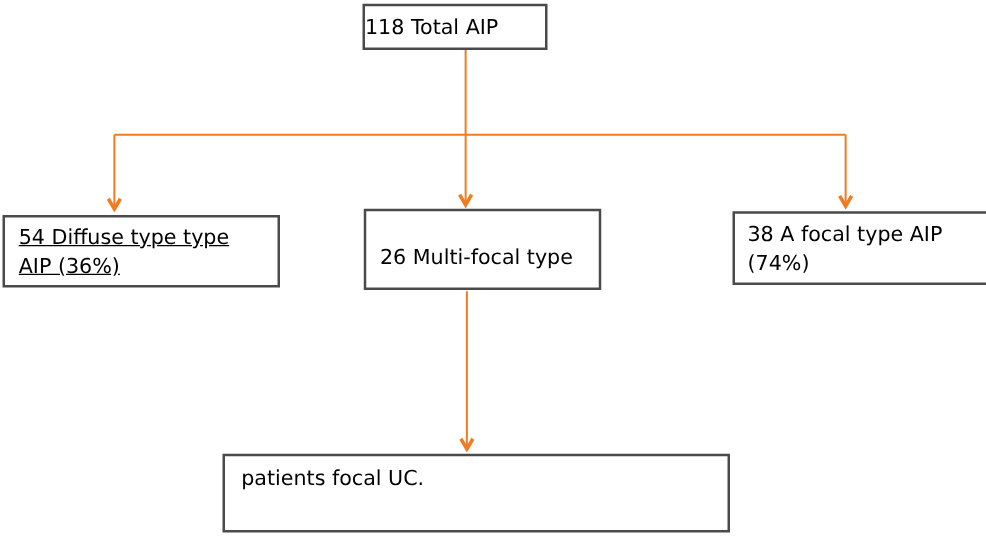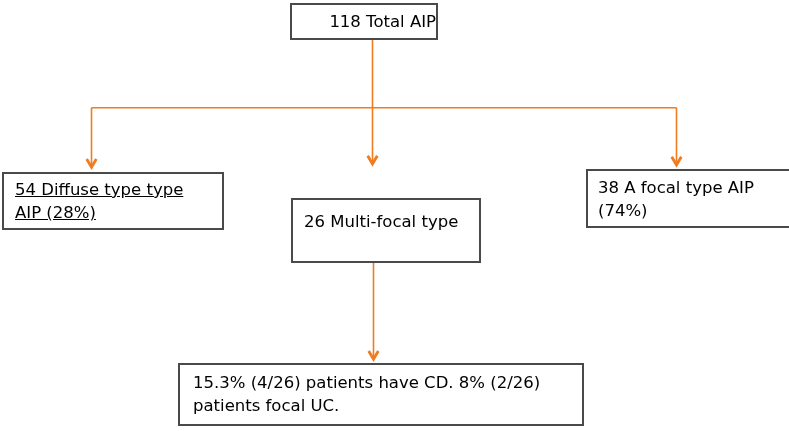--- a/index.html
+++ b/index.html
@@ -44,31 +44,30 @@
     border: 2px solid var(--box-border);
     color: var(--text);
     font-size: 16.5px;
     line-height: 23px;
   }
   .node .line {
     white-space: nowrap;
   }
   .node-root {
     left: 290px; top: 3px; width: 148px; height: 37px;
-    display: flex; align-items: center; justify-content: flex-end;
+    display: flex; align-items: center; justify-content: flex-start;
   }
   .node-diffuse {
     left: 2px; top: 172px; width: 222px; height: 58px;
     padding: 4px 11px;
     text-decoration: underline;
   }
   .node-multifocal {
     left: 291px; top: 167px; width: 190px; height: 65px;
-    padding: 10px 11px;
-    margin-top: 31px;
+    padding: 25px 11px;
   }
   .node-afocal {
     left: 586px; top: 169px; width: 207px; height: 59px;
     padding: 5px 10px;
   }
   .node-outcome {
     left: 178px; top: 363px; width: 406px; height: 63px;
     padding: 6px 13px;
   }
 </style>
@@ -94,30 +93,29 @@
     <path class="conn-head" d="M671.7 156.7 L676.5 165 L681.3 156.7"></path>
     <path class="conn-head" d="M368.7 351 L373.5 359.3 L378.3 351"></path>
   </svg>
 
   <div class="node node-root">
     <div class="line">118 Total AIP</div>
   </div>
 
   <div class="node node-diffuse">
     <div class="line">54 Diffuse type type</div>
-    <div class="line">AIP (28%)</div>
+    <div class="line">AIP (36%)</div>
   </div>
 
   <div class="node node-multifocal">
     <div class="line">26 Multi-focal type</div>
   </div>
 
   <div class="node node-afocal">
     <div class="line">38 A focal type AIP</div>
     <div class="line">(74%)</div>
   </div>
 
   <div class="node node-outcome">
-    <div class="line">15.3% (4/26) patients have CD. 8% (2/26)</div>
     <div class="line">patients focal UC.</div>
   </div>
 
 </div>
 
 </body></html>

